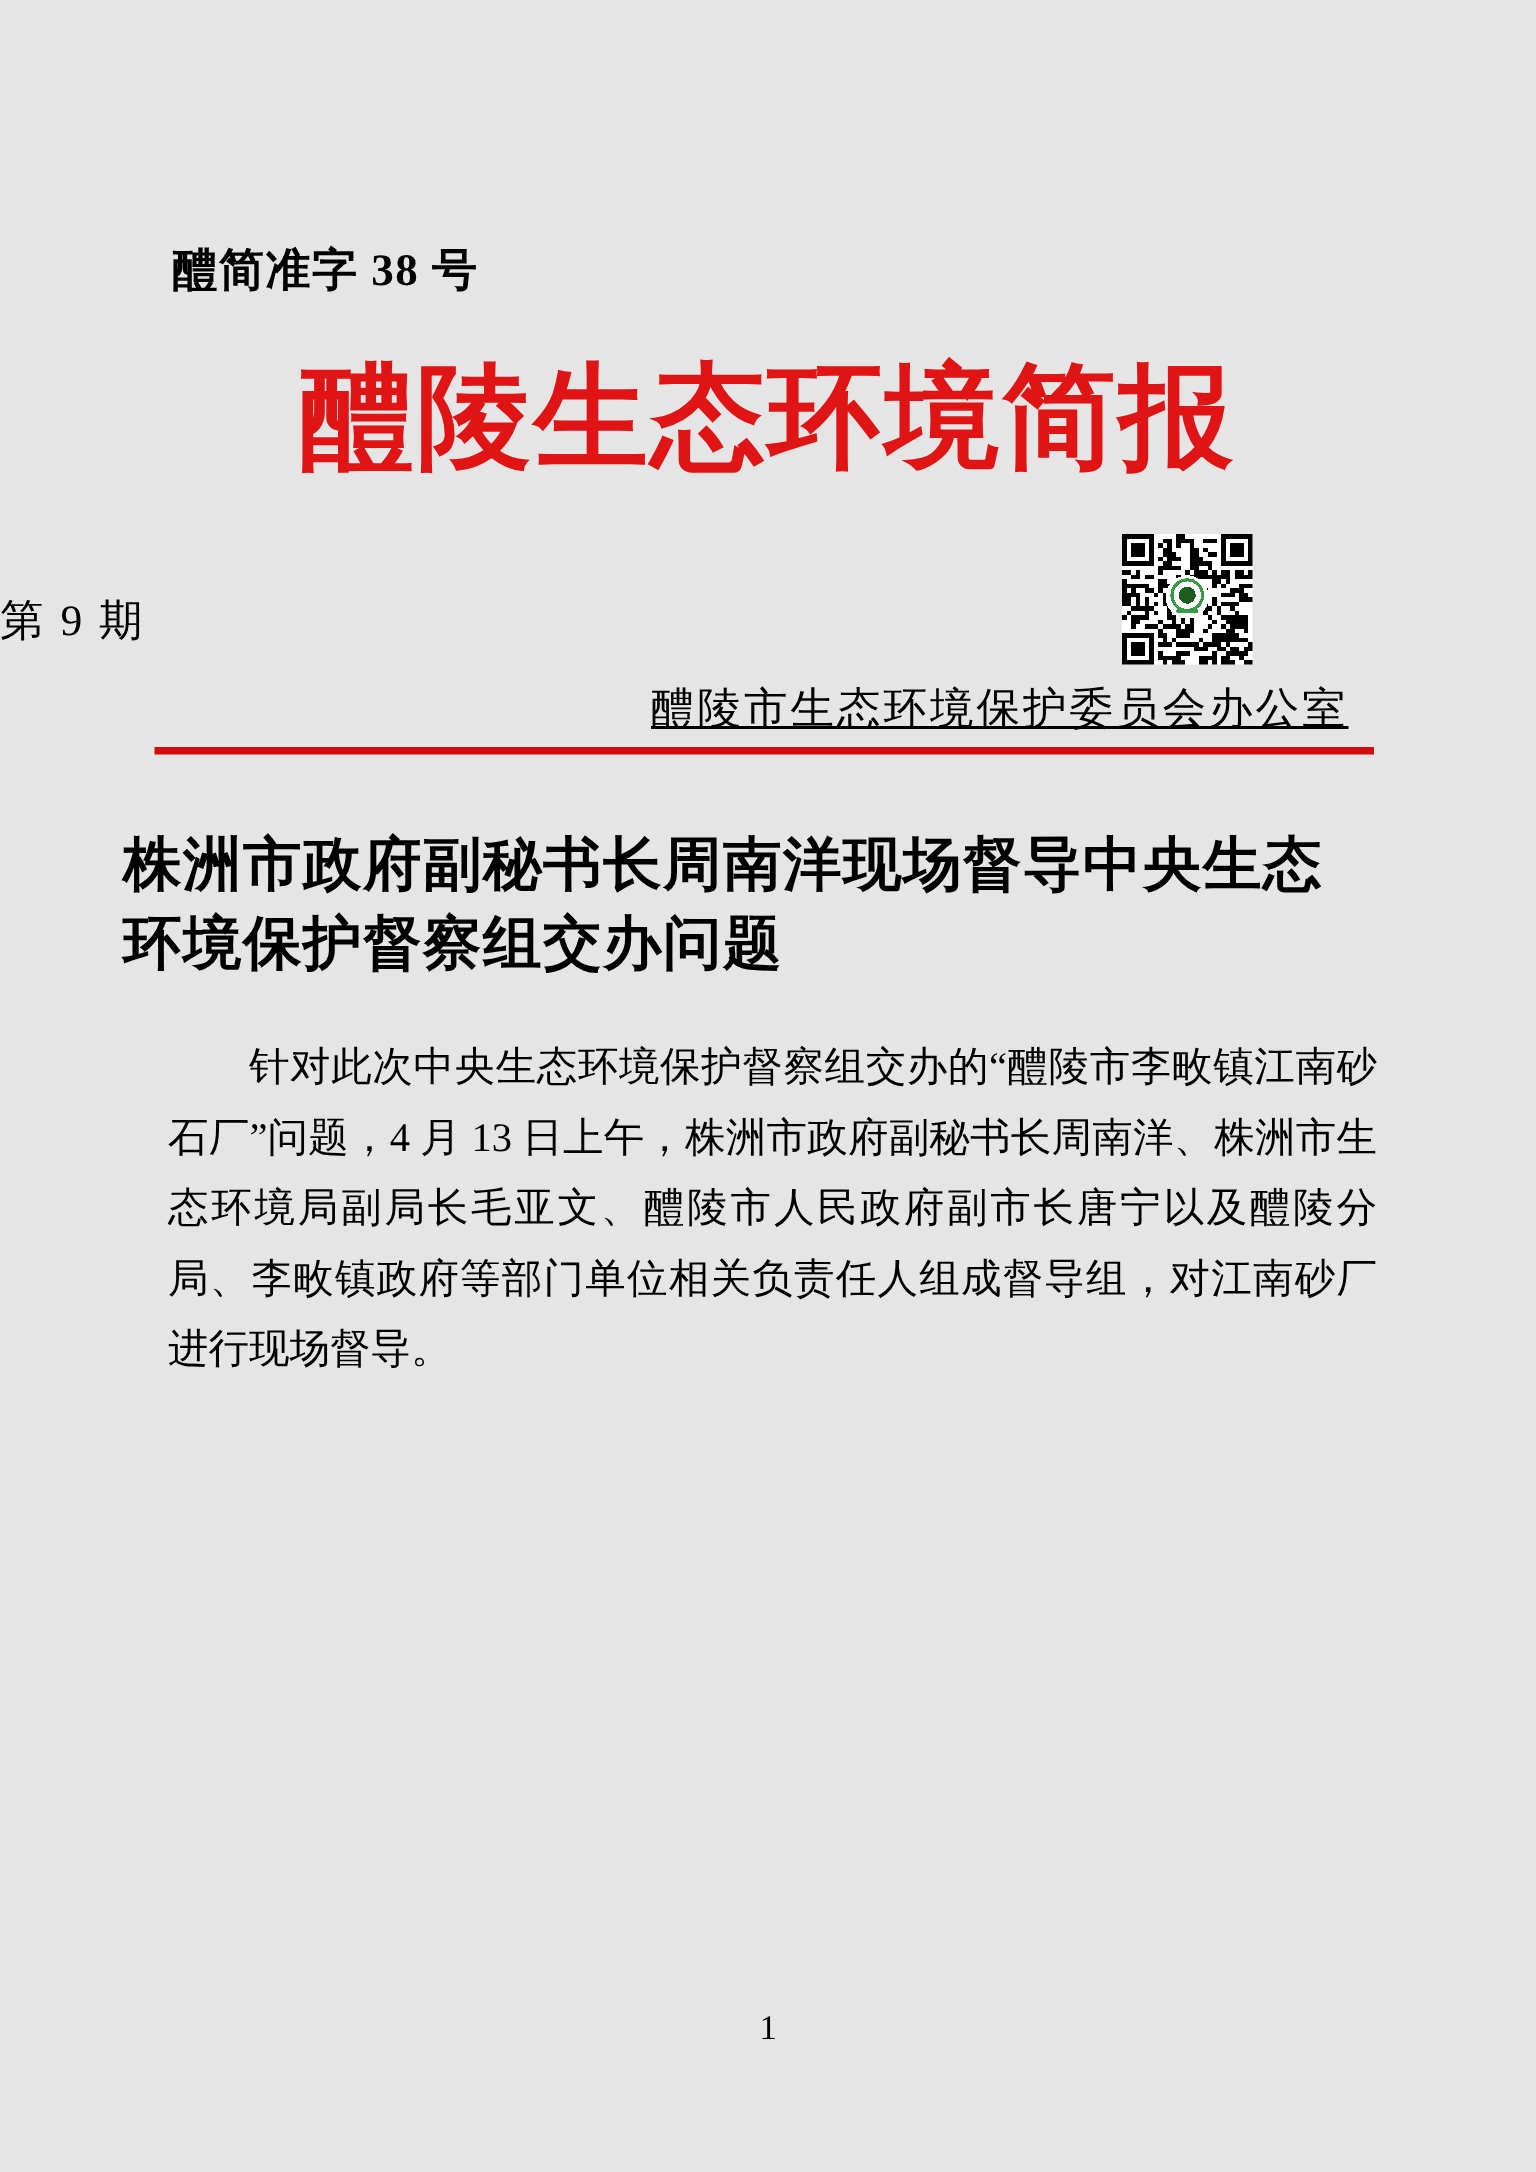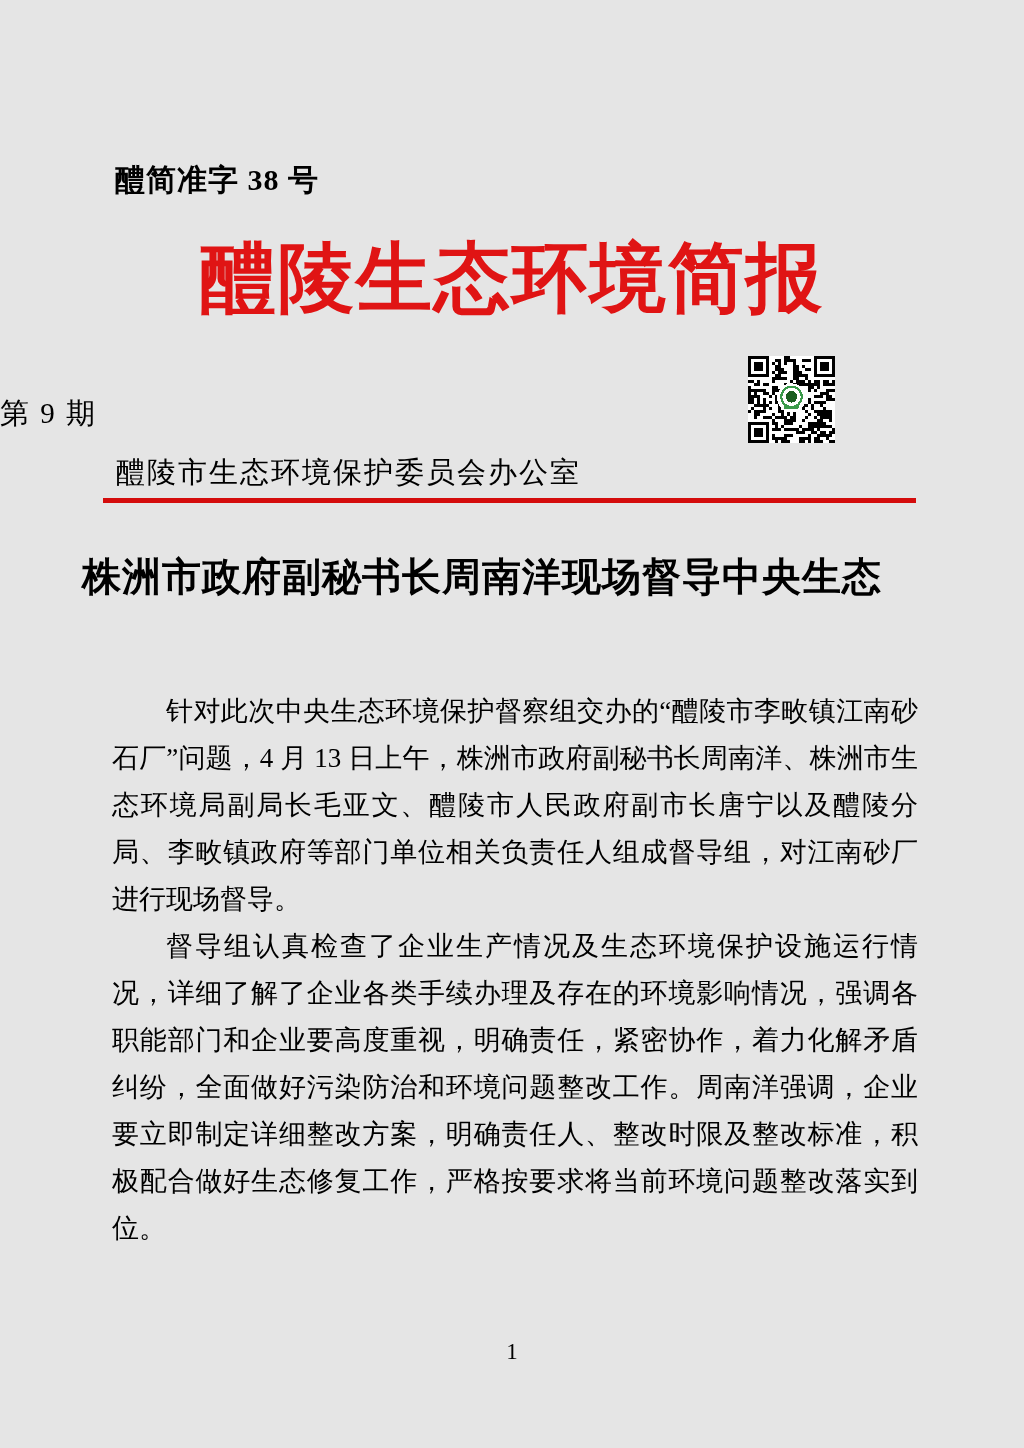--- a/index.html
+++ b/index.html
@@ -26,22 +26,23 @@
   .issue-line{
     position:absolute;left:0;top:394px;width:100%;
     text-align:left;font-size:29px;letter-spacing:2px;
   }
   .qr{
     position:absolute;left:748px;top:356px;width:87px;height:87px;
   }
   .qr svg{display:block;width:100%;height:100%;}
   .pub-row{
     position:absolute;left:116px;top:453px;width:783px;
-    display:flex;justify-content:space-between;align-items:baseline;
+    display:flex;justify-content:flex-end;align-items:baseline;
     font-size:29px;
+    text-decoration:underline;
   }
   .publisher{letter-spacing:2px;}
   .pub-date{letter-spacing:1px;}
   .rule{
     position:absolute;left:103px;top:498px;width:813px;height:5px;
     background:var(--rule-red,#d40c0c);
   }
   .article-title{
     position:absolute;left:82px;top:550px;width:860px;
     text-align:left;font-size:39px;font-weight:700;line-height:53px;
@@ -413,22 +414,22 @@
   </div>
 
   <div class="pub-row">
     <span class="publisher">醴陵市生态环境保护委员会办公室</span>
   </div>
 
   <div class="rule"></div>
 
   <div class="article-title">
     <div>株洲市政府副秘书长周南洋现场督导中央生态</div>
+    <div>环境保护督察组交办问题</div>
   </div>
 
   <div class="article-body">
     <p>针对此次中央生态环境保护督察组交办的“醴陵市李畋镇江南砂石厂”问题，4 月 13 日上午，株洲市政府副秘书长周南洋、株洲市生态环境局副局长毛亚文、醴陵市人民政府副市长唐宁以及醴陵分局、李畋镇政府等部门单位相关负责任人组成督导组，对江南砂厂进行现场督导。</p>
-    <p>督导组认真检查了企业生产情况及生态环境保护设施运行情况，详细了解了企业各类手续办理及存在的环境影响情况，强调各职能部门和企业要高度重视，明确责任，紧密协作，着力化解矛盾纠纷，全面做好污染防治和环境问题整改工作。周南洋强调，企业要立即制定详细整改方案，明确责任人、整改时限及整改标准，积极配合做好生态修复工作，严格按要求将当前环境问题整改落实到位。</p>
   </div>
 
   <div class="page-num">1</div>
 
 </div>
 
 </body></html>

